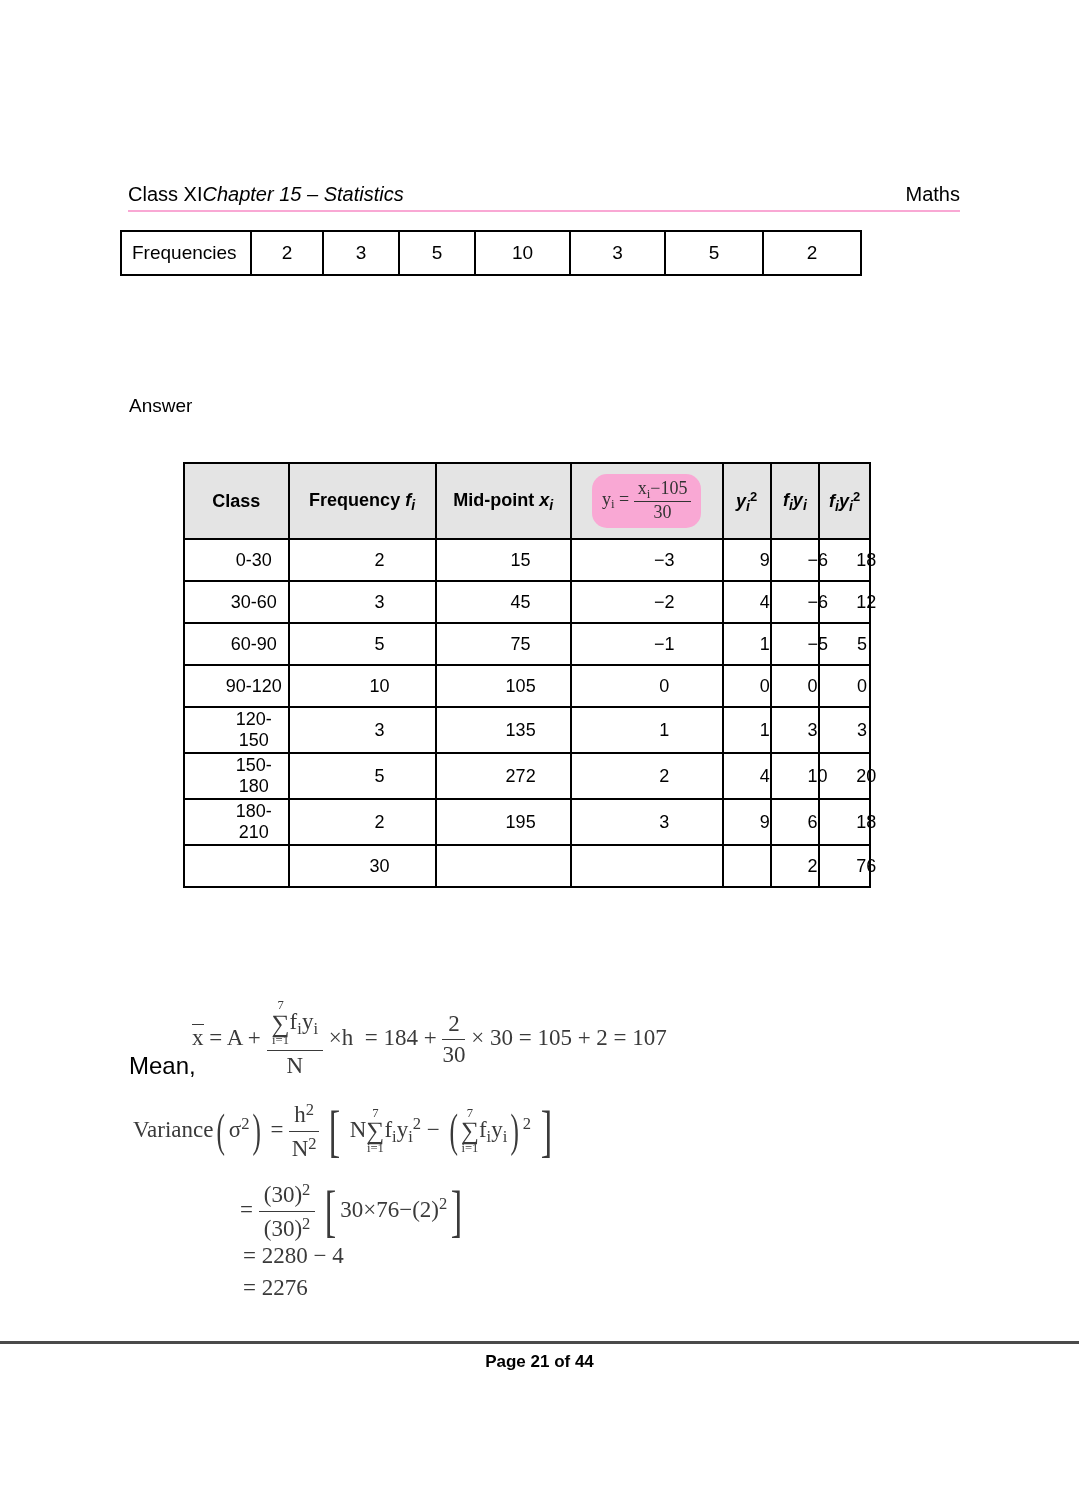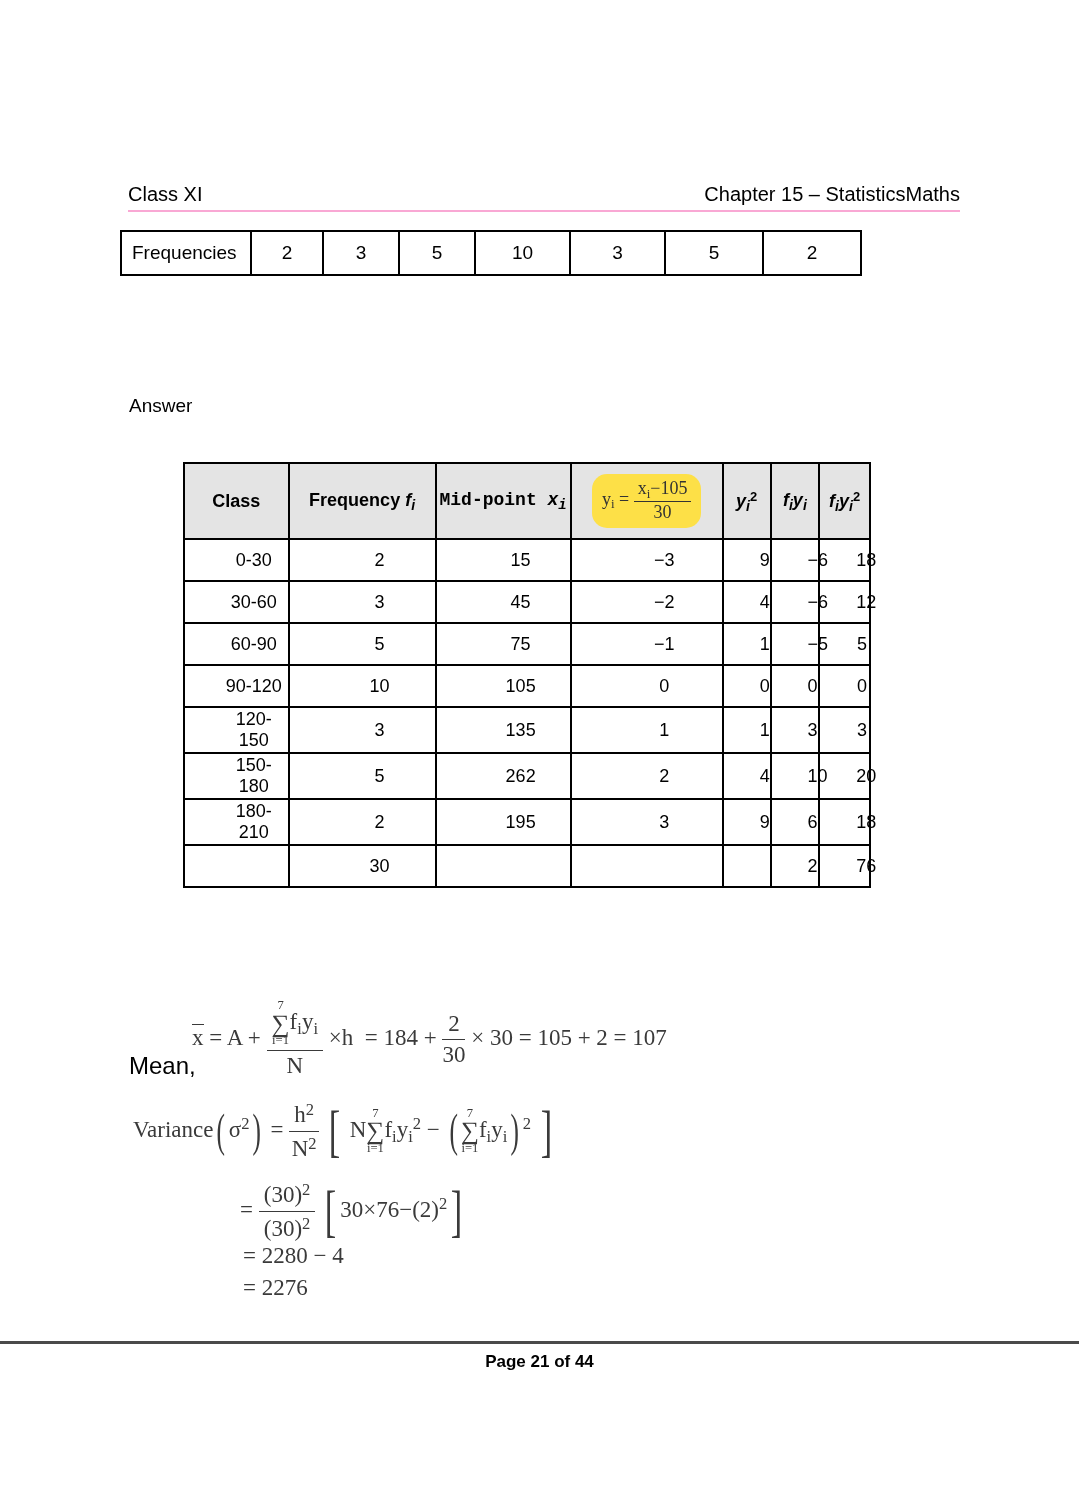--- a/index.html
+++ b/index.html
@@ -20,21 +20,21 @@
     left: 128px;
     top: 183px;
     width: 832px;
     display: flex;
     align-items: baseline;
     font-size: 20px;
     border-bottom: 2px solid #f9a8d4;
     padding-bottom: 4px;
   }
   .hdr-left   { flex: 0 0 auto; }
-  .hdr-center { flex: 1 1 auto; text-align: right; }
+  .hdr-center { flex: 1 1 auto; text-align: left; font-style: italic; }
   .hdr-right  { flex: 0 0 auto; }
 
   
   .freq-table {
     position: absolute;
     left: 120px;
     top: 230px;
     border-collapse: collapse;
     table-layout: fixed;
   }
@@ -84,33 +84,33 @@
     height: 76px;
     padding: 2px;
   }
   .calc-table tbody td {
     height: 42px;
     background: #ffffff;
     padding-left: 36px;
   }
   .c-class { width: 103px; }
   .c-freq  { width: 145px; }
-  .c-mid   { width: 133px; font-family: Liberation Mono, monospace; }
+  .c-mid   { width: 133px; }
   .c-yi    { width: 150px; }
   .c-yi2   { width: 47px; }
   .c-fiyi  { width: 48px; }
   .c-fiyi2 { width: 50px; }
 
   .ital { font-style: italic; }
   .hdr-sub { font-style: italic; font-size: 0.78em; vertical-align: -0.25em; }
   .hdr-sup { font-size: 0.72em; vertical-align: 0.5em; }
 
   
   .formula-chip {
-    background: #fde047;
+    background: #f9a8d4;
     display: inline-block;
     padding: 5px 10px 7px 10px;
     font-family: "Liberation Serif", serif;
     font-weight: normal;
     font-style: normal;
     color: #333;
     line-height: 1;
     border-radius: 15px;
   }
   .frac {
@@ -288,21 +288,21 @@
       <td>3</td>
       <td>135</td>
       <td>1</td>
       <td>1</td>
       <td>3</td>
       <td>3</td>
     </tr>
     <tr>
       <td>150-180</td>
       <td>5</td>
-      <td>262</td>
+      <td>272</td>
       <td>2</td>
       <td>4</td>
       <td>10</td>
       <td>20</td>
     </tr>
     <tr>
       <td>180-210</td>
       <td>2</td>
       <td>195</td>
       <td>3</td>

